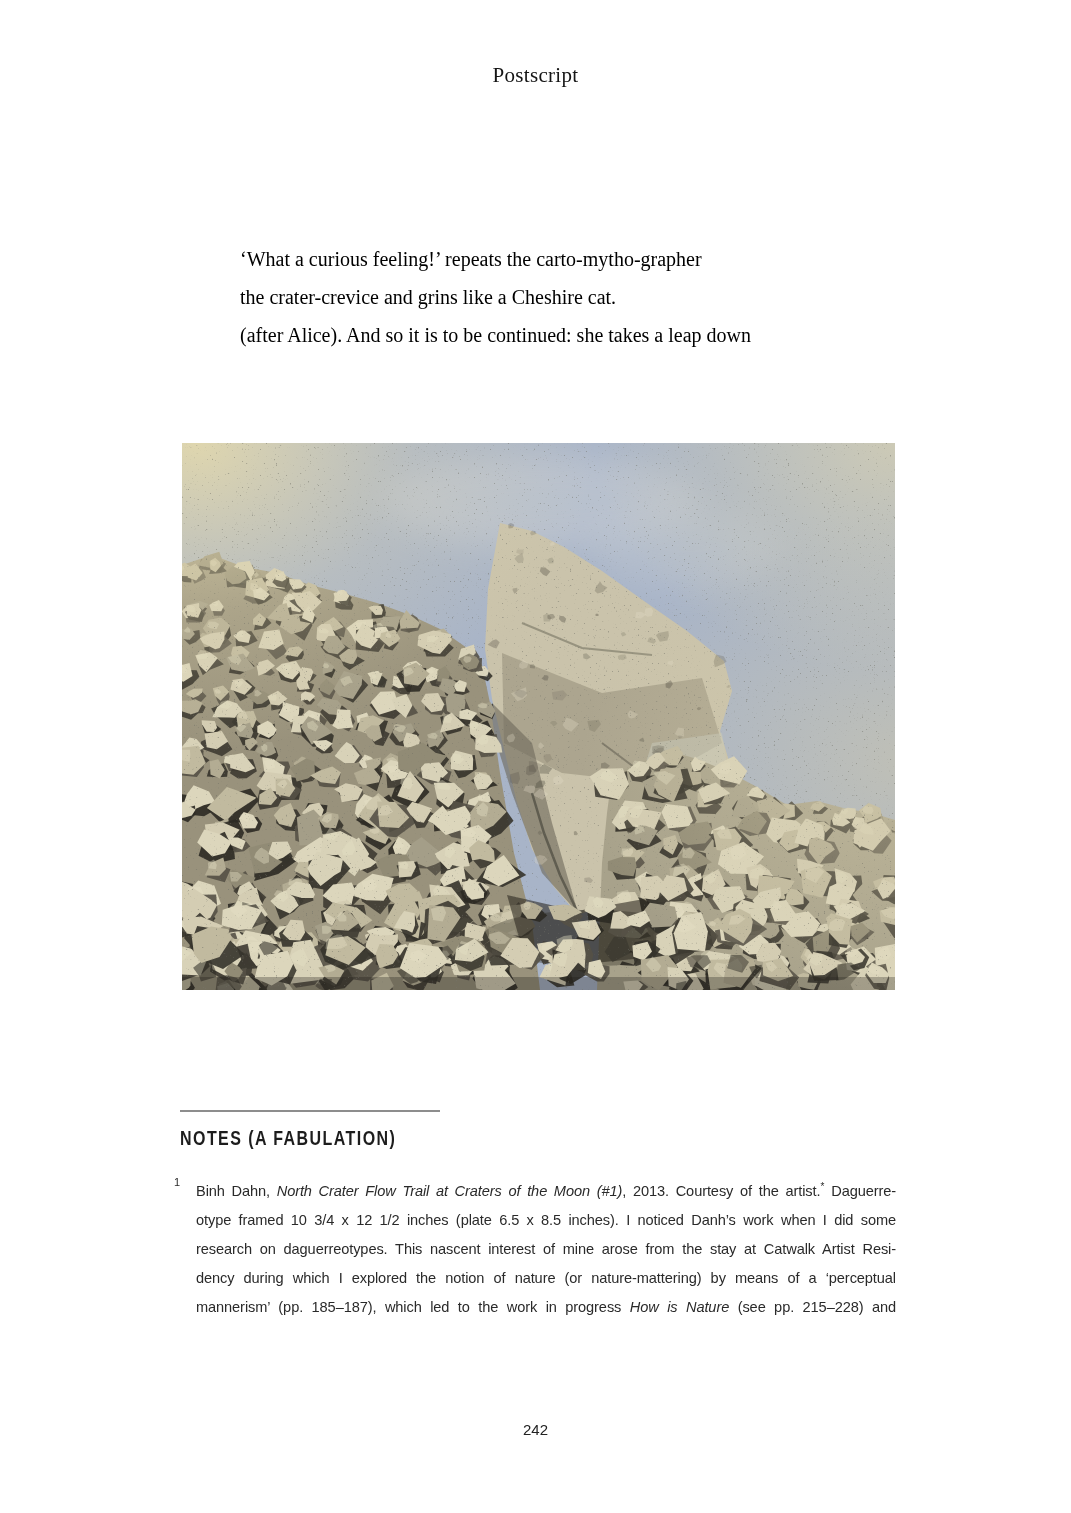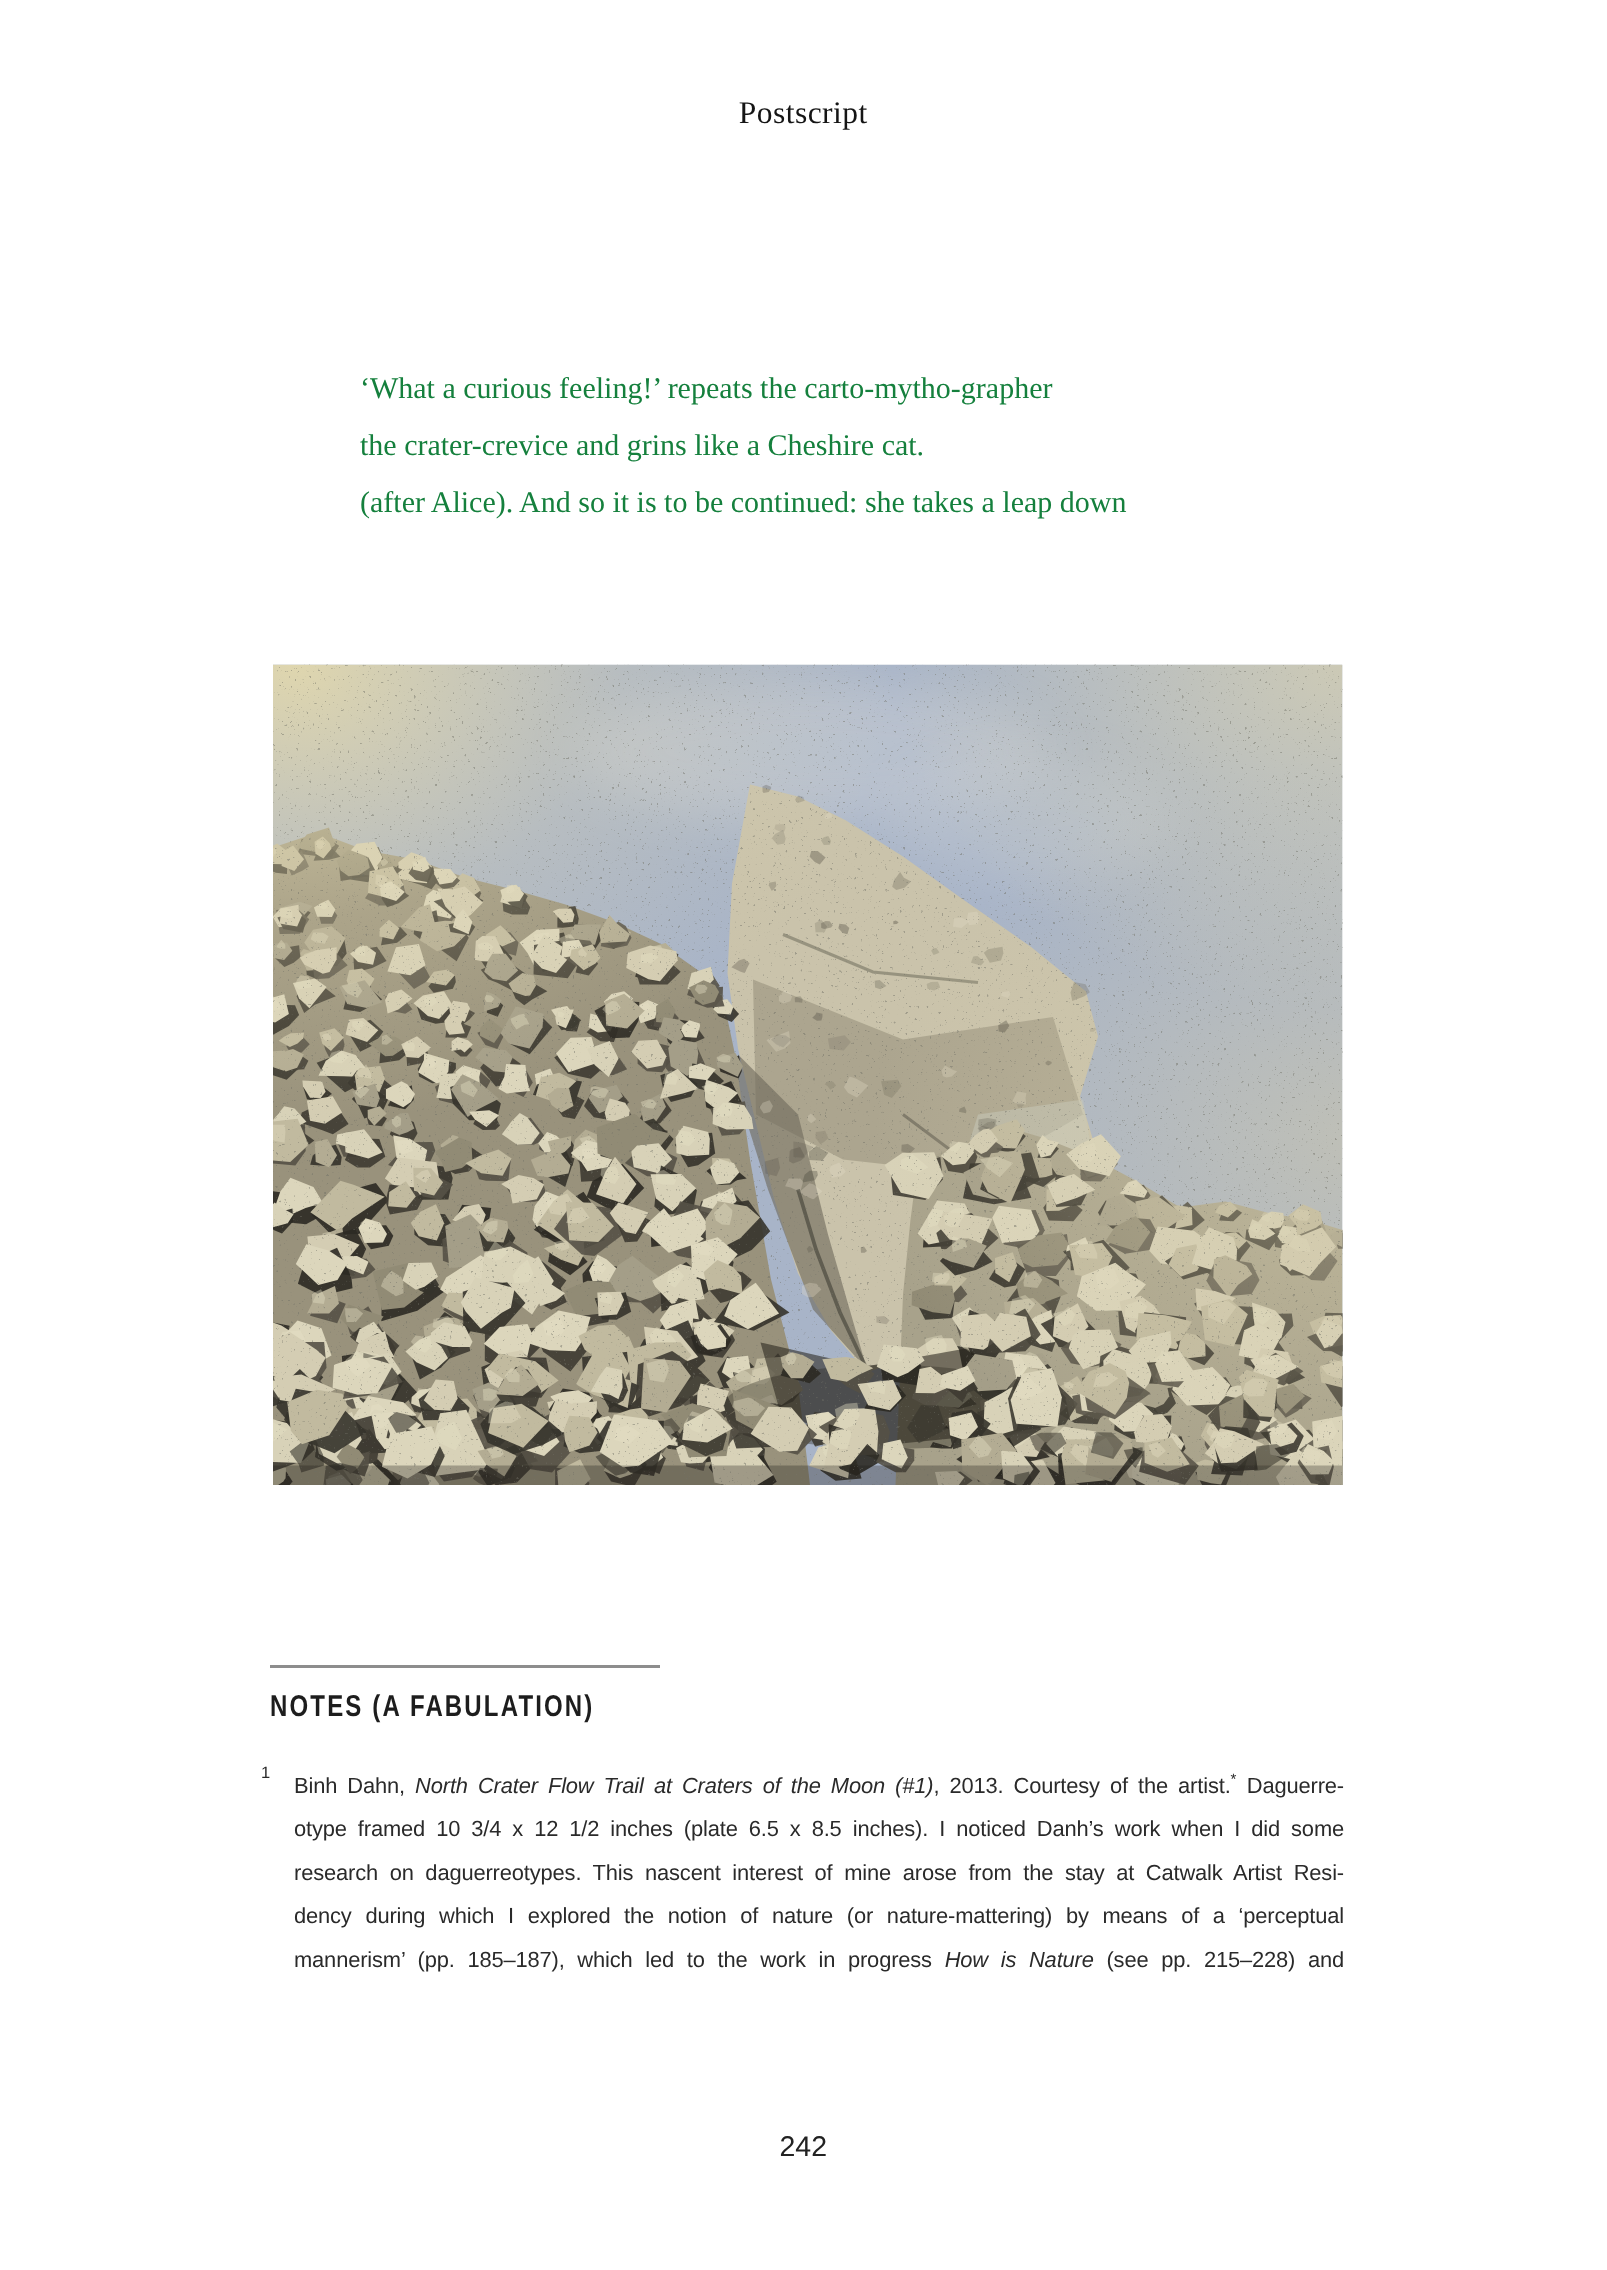--- a/index.html
+++ b/index.html
@@ -1,37 +1,37 @@
 <!DOCTYPE html>
 <html><head>
 <meta charset="utf-8">
 <style>
   html,body{margin:0;padding:0;background:#ffffff;}
   .page{position:relative;width:922px;height:1513px;background:#ffffff;overflow:hidden;
         font-family:"Liberation Serif",serif;color:#1a1a1a;}
   .page-header{position:absolute;top:63px;left:0;width:1071px;text-align:center;
         font-size:21px;letter-spacing:.3px;color:#151515;}
-  .para{position:absolute;left:240px;top:240px;width:600px;font-size:20px;line-height:38px;color:#15803d;}
+  .para{position:absolute;left:240px;top:240px;width:600px;font-size:20px;line-height:38px;color:#000000;}
   .figure{position:absolute;left:182px;top:443px;width:713px;height:547px;margin:0;}
   .figure svg{display:block;width:713px;height:547px;}
   .caption{position:absolute;left:181px;top:1011px;width:714px;font-size:20px;color:#202020;letter-spacing:.2px;}
   .caption sup{font-size:12px;vertical-align:6px;margin-left:5px;}
   .rule{position:absolute;left:180px;top:1110px;width:260px;height:2px;background:#8d8d8d;}
   .notes-heading{position:absolute;left:180px;top:1127px;font-family:"Liberation Sans",sans-serif;
         font-size:20px;font-weight:600;letter-spacing:1.8px;color:#1d1d1d;white-space:nowrap;
         transform:scaleX(.8);transform-origin:left center;}
   .footnote{position:absolute;left:196px;top:1172px;width:700px;font-family:"Liberation Sans",sans-serif;
         font-size:14.6px;line-height:29px;color:#2a2a2a;letter-spacing:-.1px;}
   .fn-marker{position:absolute;left:-22px;top:-4px;font-size:11px;}
   .fn-line{text-align:justify;text-align-last:justify;}
   .fn-line.last{text-align-last:justify;}
   .it{font-style:italic;}
   .fn-star{font-size:10px;vertical-align:6px;margin-right:7px;}
   .page-number{position:absolute;top:1421px;left:0;width:1071px;text-align:center;
-        font-family:"Liberation Sans",sans-serif;font-size:19px;color:#222;}
+        font-family:"Liberation Sans",sans-serif;font-size:15px;color:#222;}
 </style>
 </head>
 <body>
 
 <div class="page">
 
   <div class="page-header">Postscript</div>
 
   <div class="para">
     <div>‘What a curious feeling!’ repeats the carto-mytho-grapher</div>

